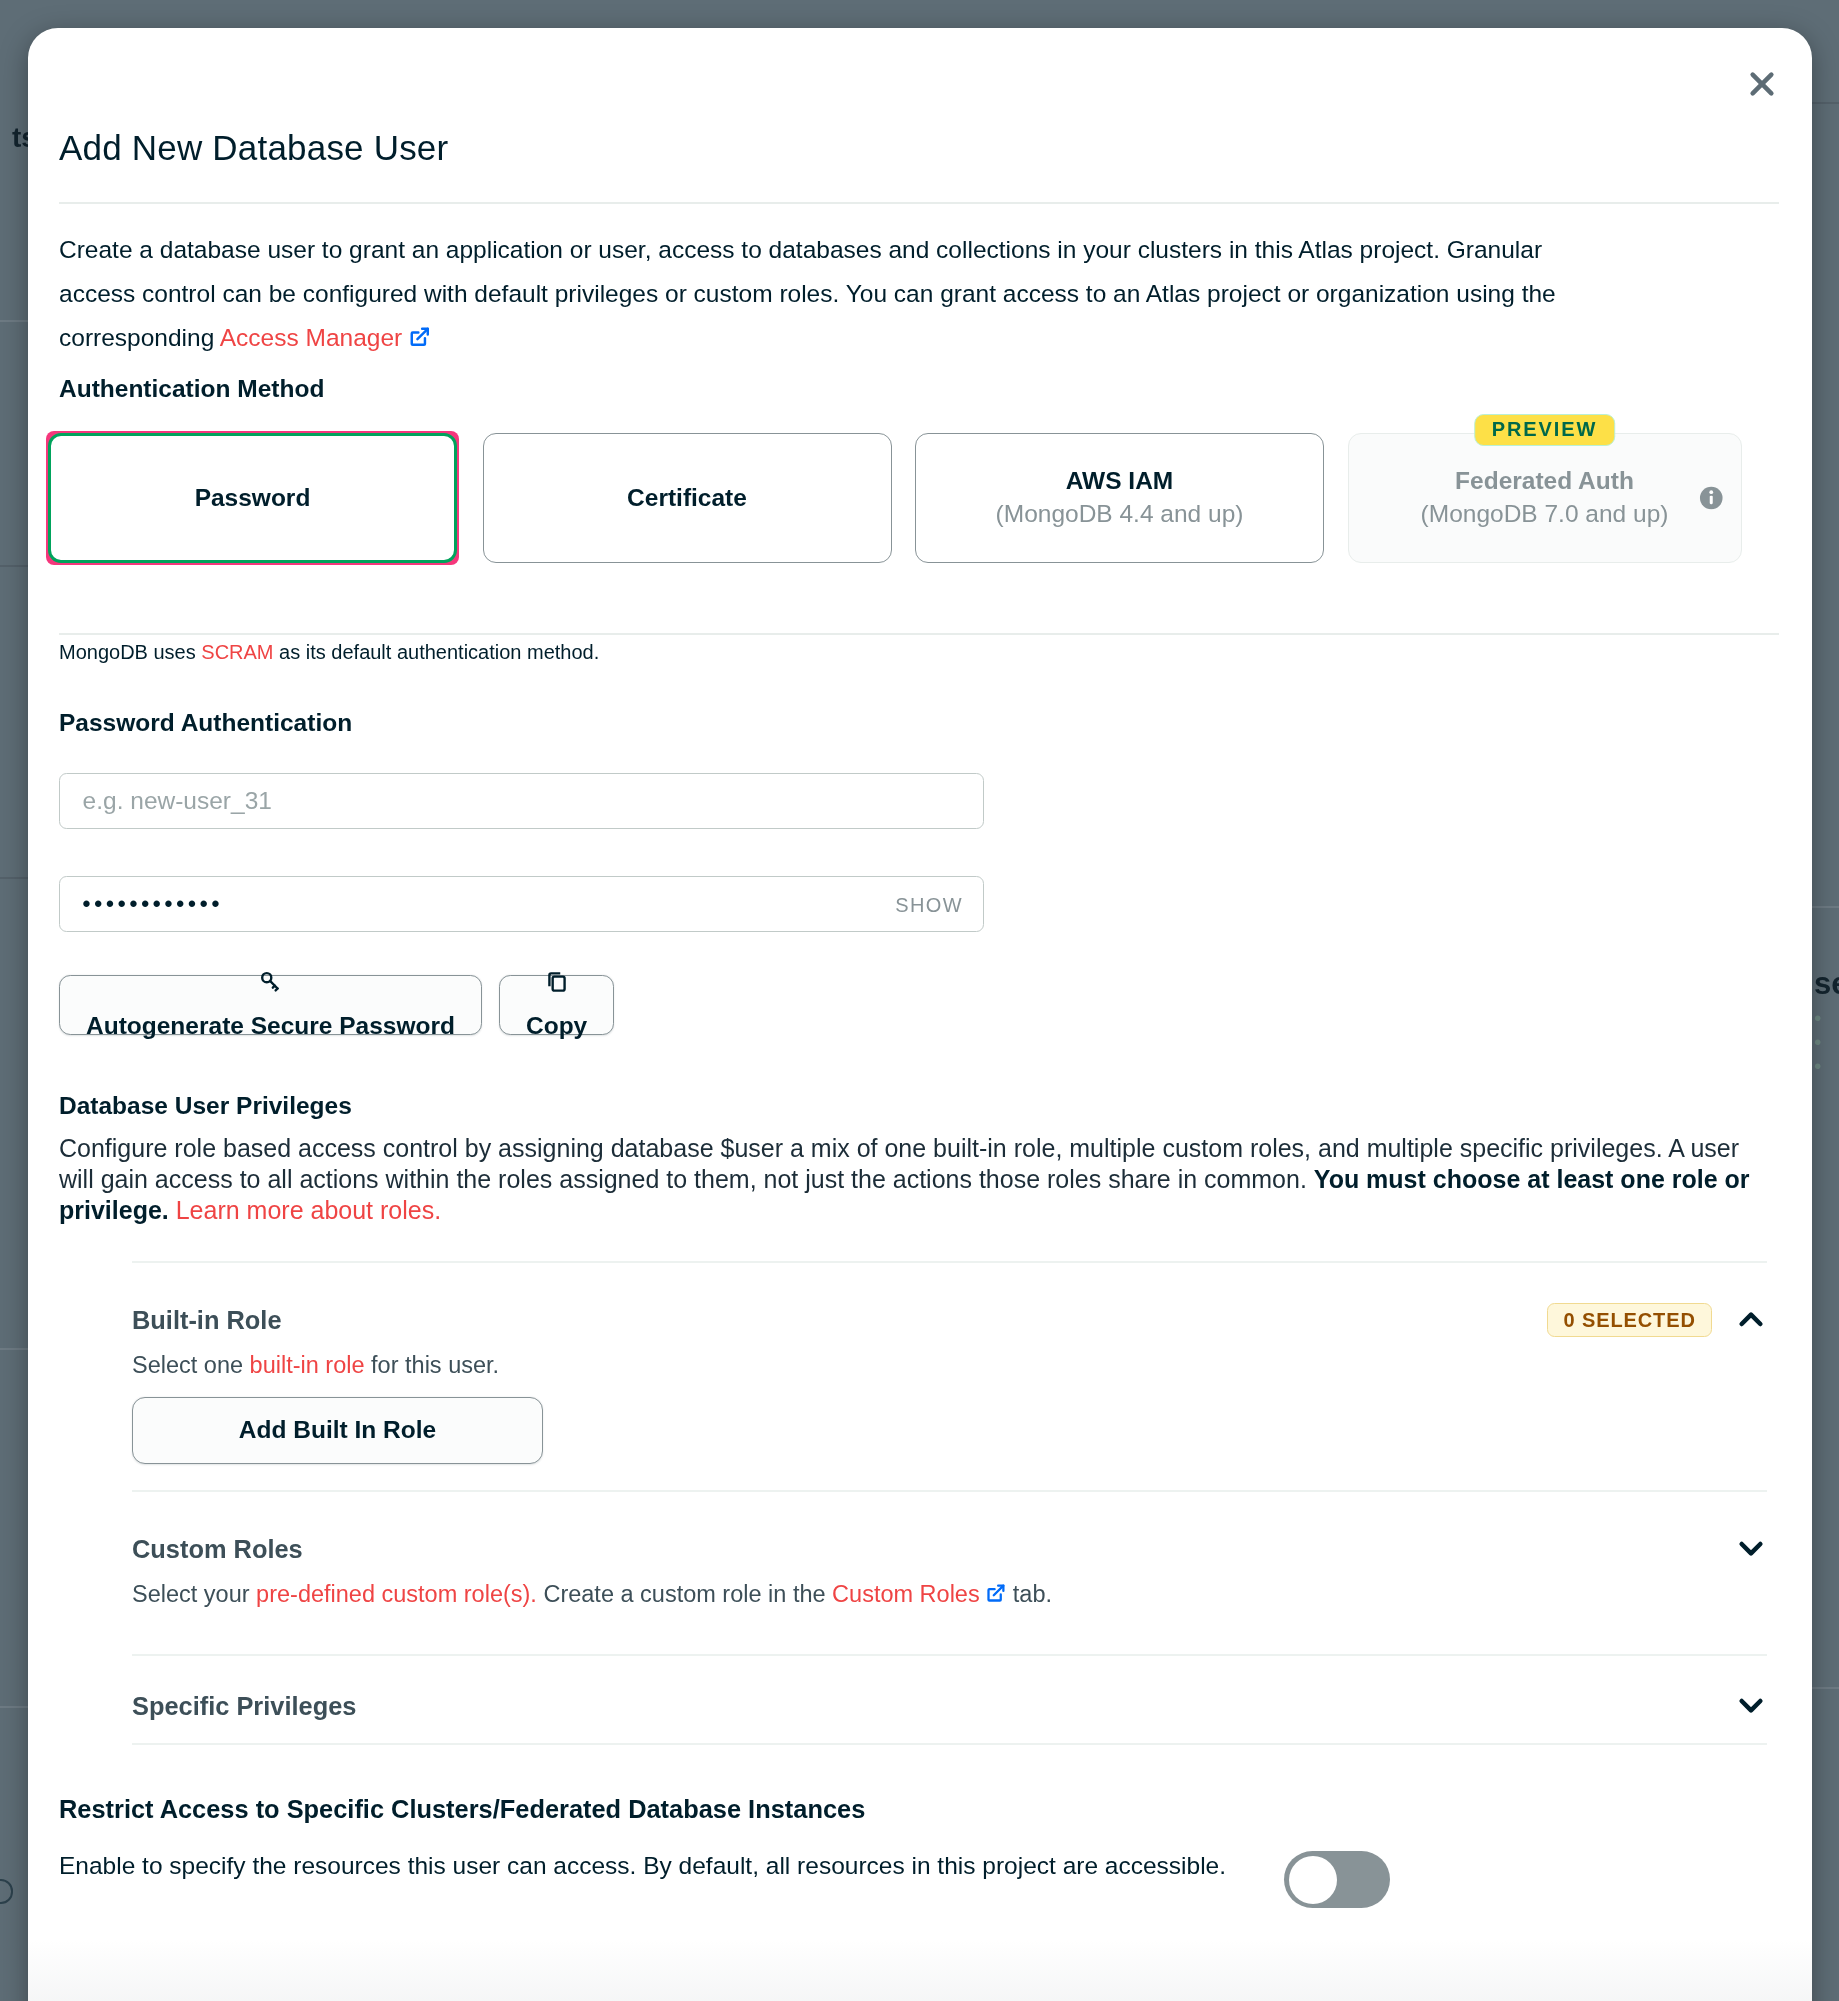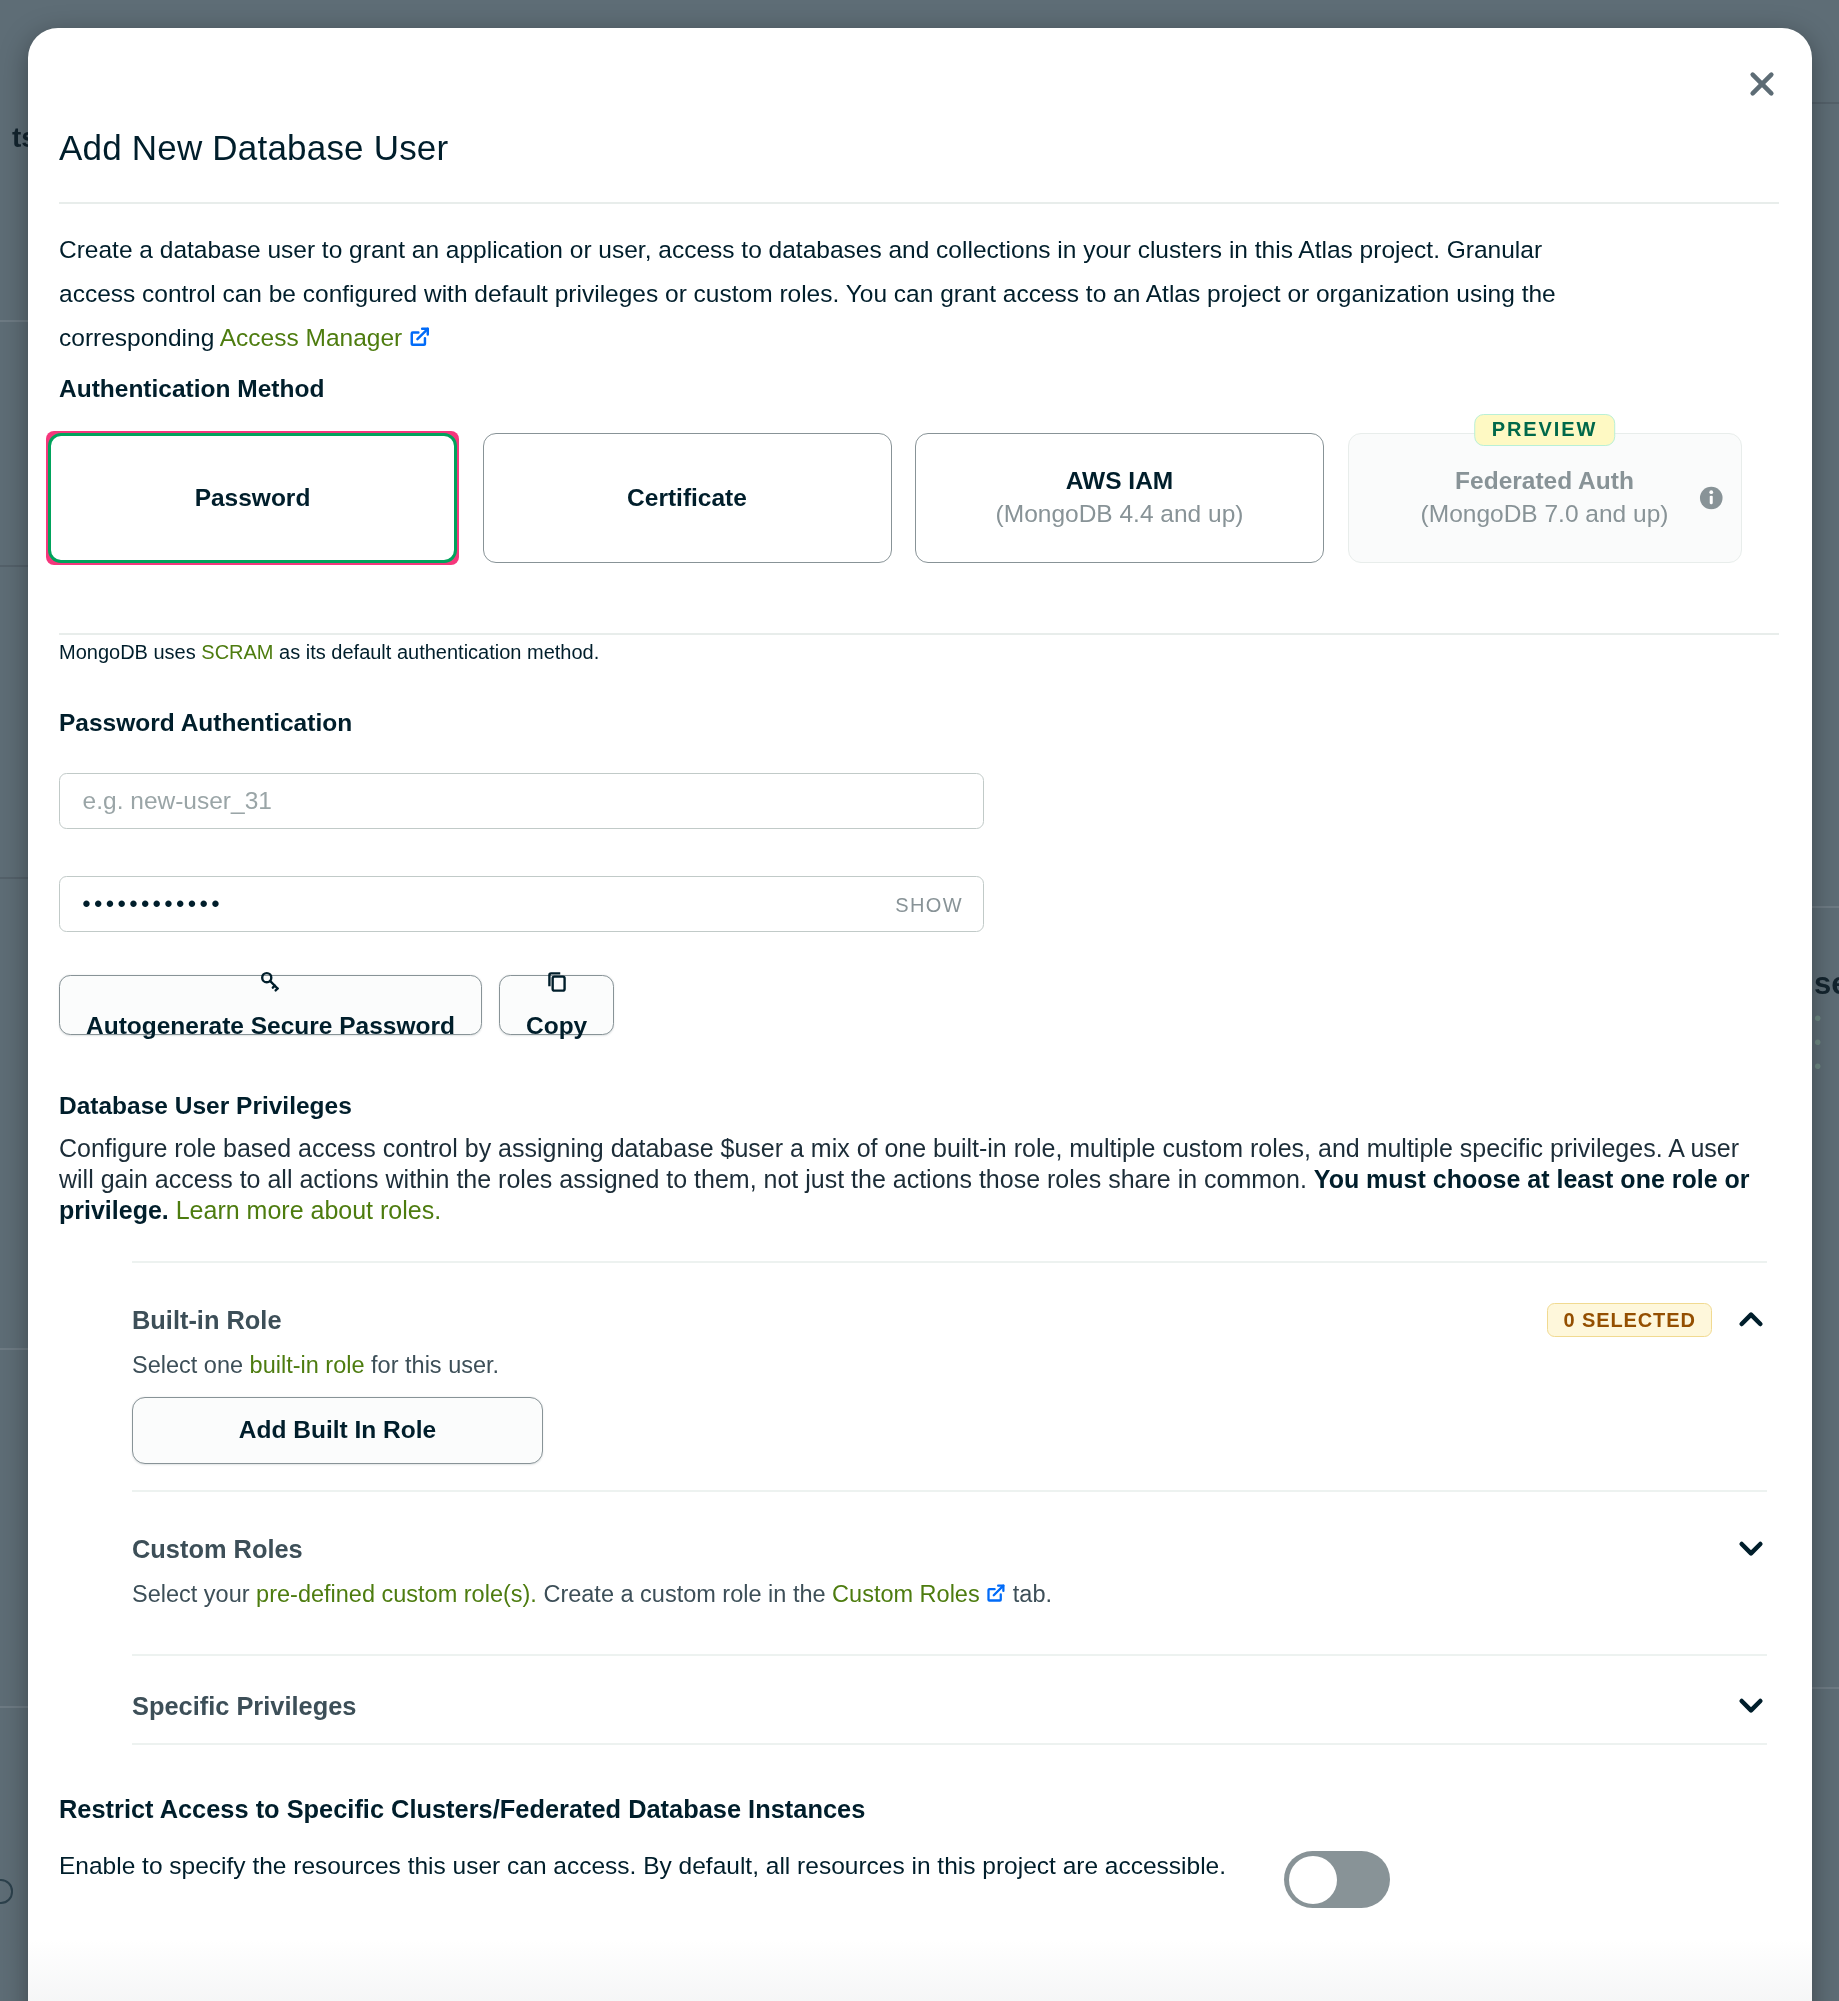--- a/index.html
+++ b/index.html
@@ -27,42 +27,42 @@
     box-shadow:0 7.5px 28px rgba(0,0,0,0.35);
   }
   .close-btn { position:absolute; top:40px; right:34px; width:32px; height:32px; cursor:pointer; color:#5D6C75; }
   .close-btn svg { width:100%; height:100%; }
 
   .modal-title { margin-top:96px; font-size:35px; font-weight:500; line-height:47px; color:#001E2B; letter-spacing:0.2px; }
   .divider { height:1.9px; background:#E8EDEB; }
   .divider.title-div { margin-top:31px; }
 
   .intro { margin-top:24.5px; font-size:24.5px; line-height:44px; max-width:1525px; color:#001E2B; }
-  a.link { color:#4d7c0f; text-decoration:none; cursor:pointer; }
+  a.link { color:#ef4444; text-decoration:none; cursor:pointer; }
   .ext-icon { display:inline-block; width:22.6px; height:22.6px; margin-left:5.6px; vertical-align:-1.9px; }
 
   .section-label { margin-top:13px; font-size:24.5px; font-weight:bold; line-height:32px; }
 
   
   .auth-row { margin-top:11.3px; display:flex; align-items:center; min-height:162px; }
   .annotation-box { background:#F5377C; border-radius:8px; padding:2px; margin-left:-13px; }
   .auth-btn {
     width:409px; height:130px; border-radius:13px; background:#fff;
     display:flex; flex-direction:column; align-items:center; justify-content:center;
     font-size:24.5px; font-weight:bold; color:#001E2B; cursor:pointer; text-align:center;
     border:1.9px solid #889397;
   }
   .auth-btn.selected { border:3.8px solid #00A35C; }
   .auth-btn .sub { font-weight:normal; color:#889397; margin-top:5.6px; }
   .auth-btn.disabled { border:1.9px solid #E8EDEB; background:#FAFBFB; color:#889397; cursor:default; position:relative; }
   .auth-gap { width:23.5px; flex:none; }
   .fed-wrap { position:relative; }
   .preview-badge {
     position:absolute; top:-19px; left:50%; transform:translateX(-50%);
-    background:#fef9c3; border:1.9px solid #B9F0D6; color:#00684A;
+    background:#fde047; border:1.9px solid #B9F0D6; color:#00684A;
     font-size:20px; font-weight:bold; letter-spacing:1.9px;
     padding:2.8px 17px; border-radius:9.4px; z-index:3; line-height:24.5px;
   }
   .info-icon { position:absolute; right:17px; top:50%; transform:translateY(-50%); width:24.5px; height:24.5px; cursor:pointer; }
   .divider.after-auth { margin-top:54px; }
 
   .scram-line { font-size:20px; line-height:34px; }
   .pw-auth-heading { margin-top:38px; font-size:24.5px; font-weight:bold; line-height:32px; }
 
   .text-input {

